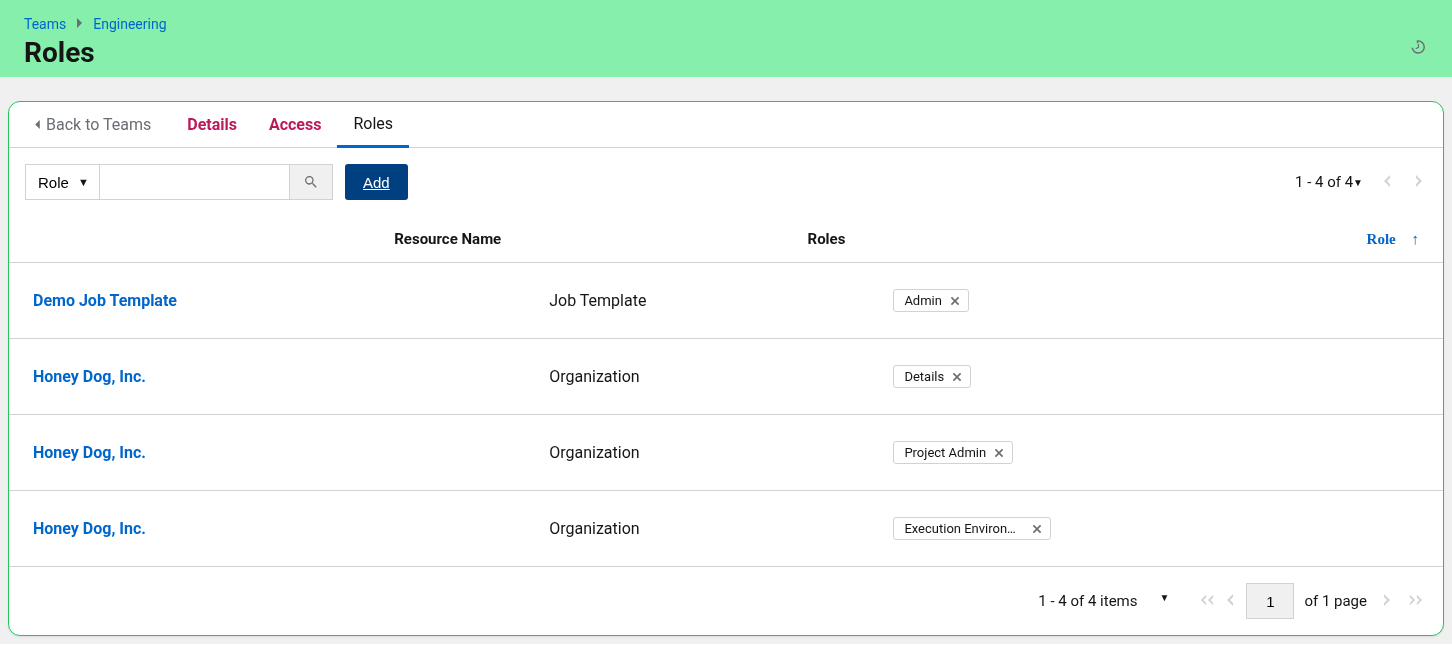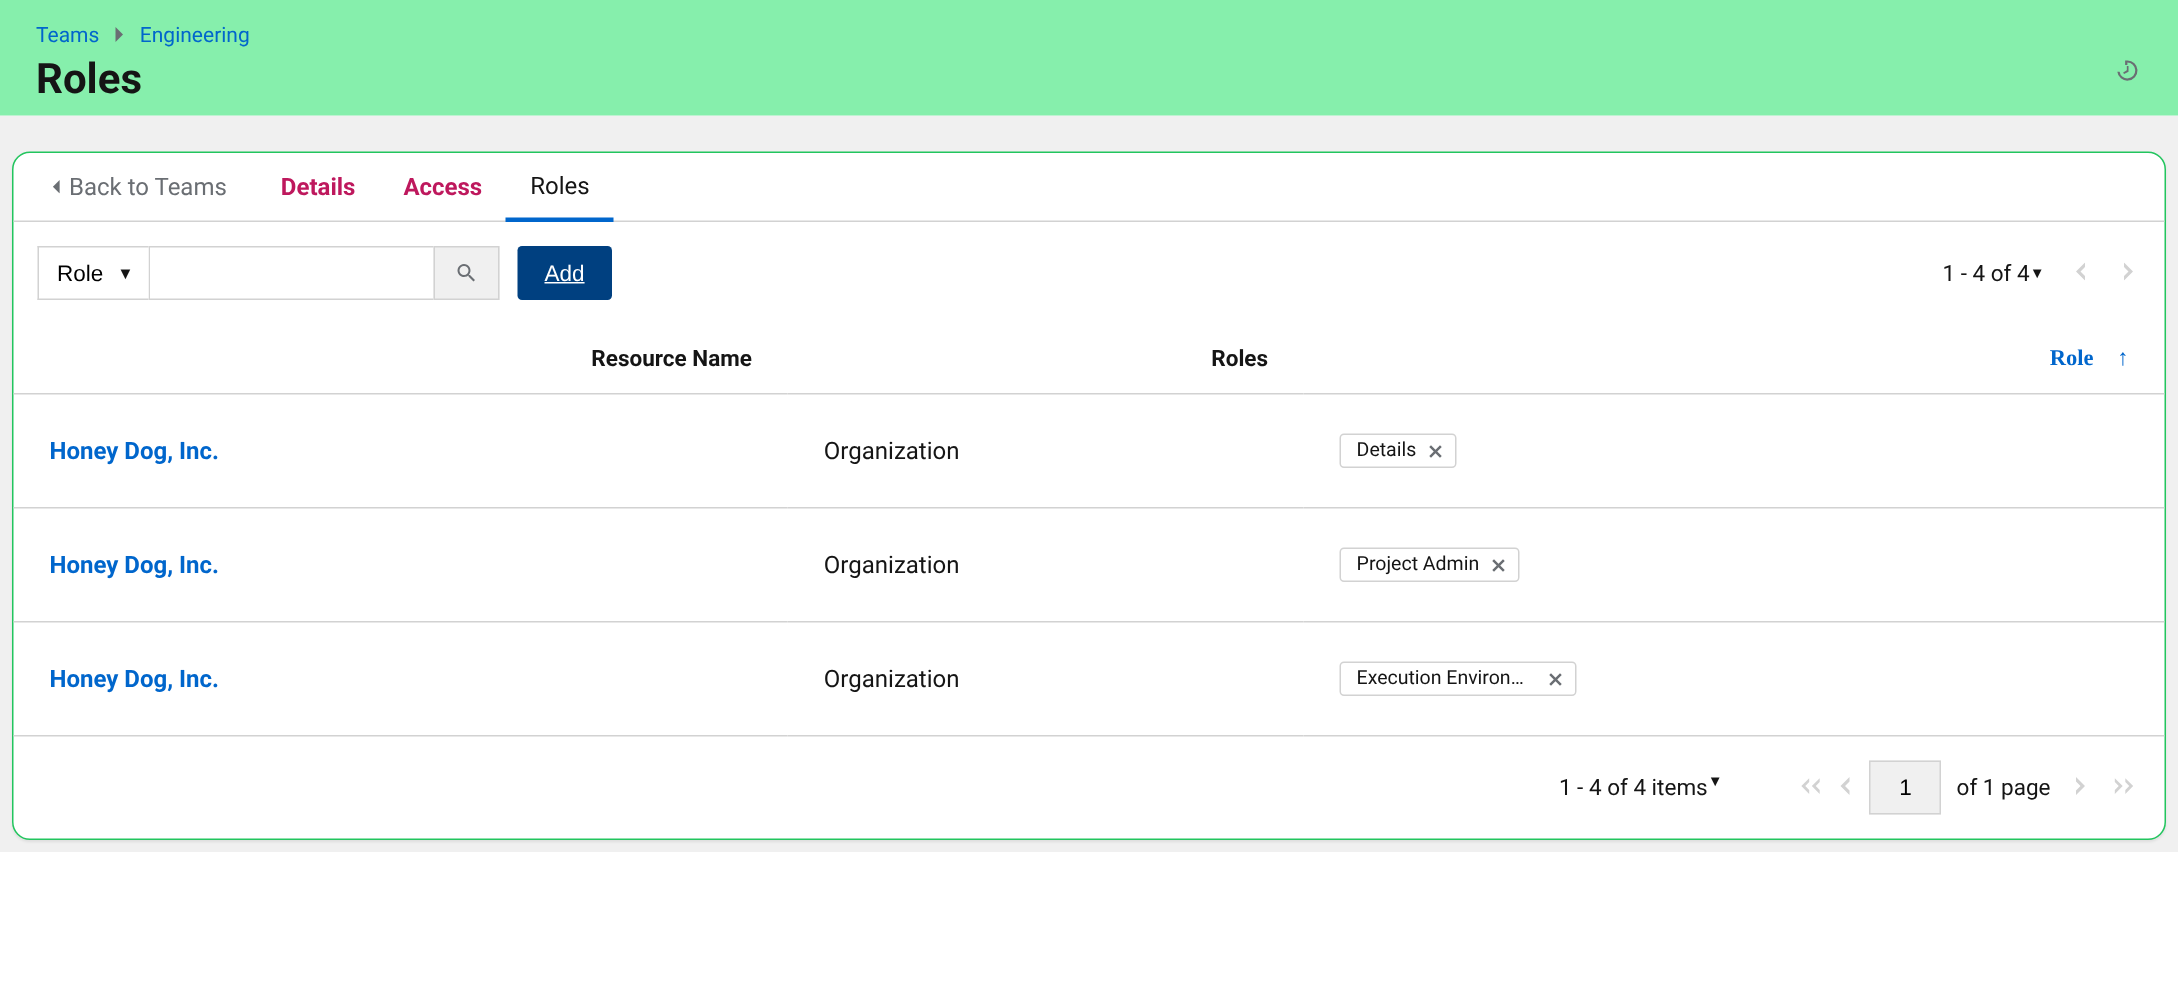--- a/index.html
+++ b/index.html
@@ -42,21 +42,21 @@
     .sort-arrow { color: #0066cc; margin-left: 12px; font-weight: normal; }
     .table td { padding: 26px 24px; border-bottom: 1px solid #d2d2d2; font-size: 16px; vertical-align: middle; }
     .resource-link { color: #0066cc; font-weight: 700; text-decoration: none; }
 
     .chip { display: inline-flex; align-items: center; border: 1px solid #d2d2d2; border-radius: 3px; padding: 3px 2px 3px 10px; font-size: 13px; max-width: 160px; gap: 2px; }
     .chip-label { white-space: nowrap; overflow: hidden; text-overflow: ellipsis; max-width: 120px; }
     .chip-x { color: #6a6e73; cursor: pointer; padding: 0 6px; display: flex; align-items: center; }
     .chip-x svg { width: 10px; height: 10px; }
 
     .pagination { display: flex; align-items: center; justify-content: flex-end; padding: 16px 24px; gap: 10px; font-size: 15px; border-top: 0; }
-    .pagination .items-label { display: flex; align-items: flex-start; gap: 0; margin-right: 36px; }
+    .pagination .items-label { display: flex; align-items: flex-start; gap: 22px; margin-right: 15px; }
     .page-num-input { width: 48px; height: 36px; border: 1px solid #d2d2d2; background: #f0f0f0; text-align: center; font-size: 15px; }
     .pg-arrow { color: #d2d2d2; cursor: pointer; width: 16px; text-align: center; padding: 0 6px; }
     .pg-arrow.dbl { letter-spacing: -4px; }
 
     .svg-icon { width: 16px; height: 16px; }
   </style>
 </head>
 <body>
 
 <div class="header">
@@ -134,20 +134,32 @@
         <tr>
           <th style="width:36%">Resource Name</th>
           <th style="width:24%">Roles</th>
           <th class="sortable">
             <span>Role</span>
             <span class="sort-arrow">↑</span>
           </th>
         </tr>
       </thead>
       <tbody id="table-body">
+      <tr>
+            <td><a href="#" class="resource-link">Demo Job Template</a></td>
+            <td>Job Template</td>
+            <td><span class="chip">
+                <span class="chip-label">Admin</span>
+                <span class="chip-x">
+                  <svg viewBox="0 0 12 12" fill="currentColor">
+                    <path d="M1 2.4L2.4 1 6 4.6 9.6 1 11 2.4 7.4 6 11 9.6 9.6 11 6 7.4 2.4 11 1 9.6 4.6 6z"></path>
+                  </svg>
+                </span>
+              </span></td>
+          </tr>
           <tr>
             <td><a href="#" class="resource-link">Honey Dog, Inc.</a></td>
             <td>Organization</td>
             <td><span class="chip">
                 <span class="chip-label">Details</span>
                 <span class="chip-x">
                   <svg viewBox="0 0 12 12" fill="currentColor">
                     <path d="M1 2.4L2.4 1 6 4.6 9.6 1 11 2.4 7.4 6 11 9.6 9.6 11 6 7.4 2.4 11 1 9.6 4.6 6z"></path>
                   </svg>
                 </span>

